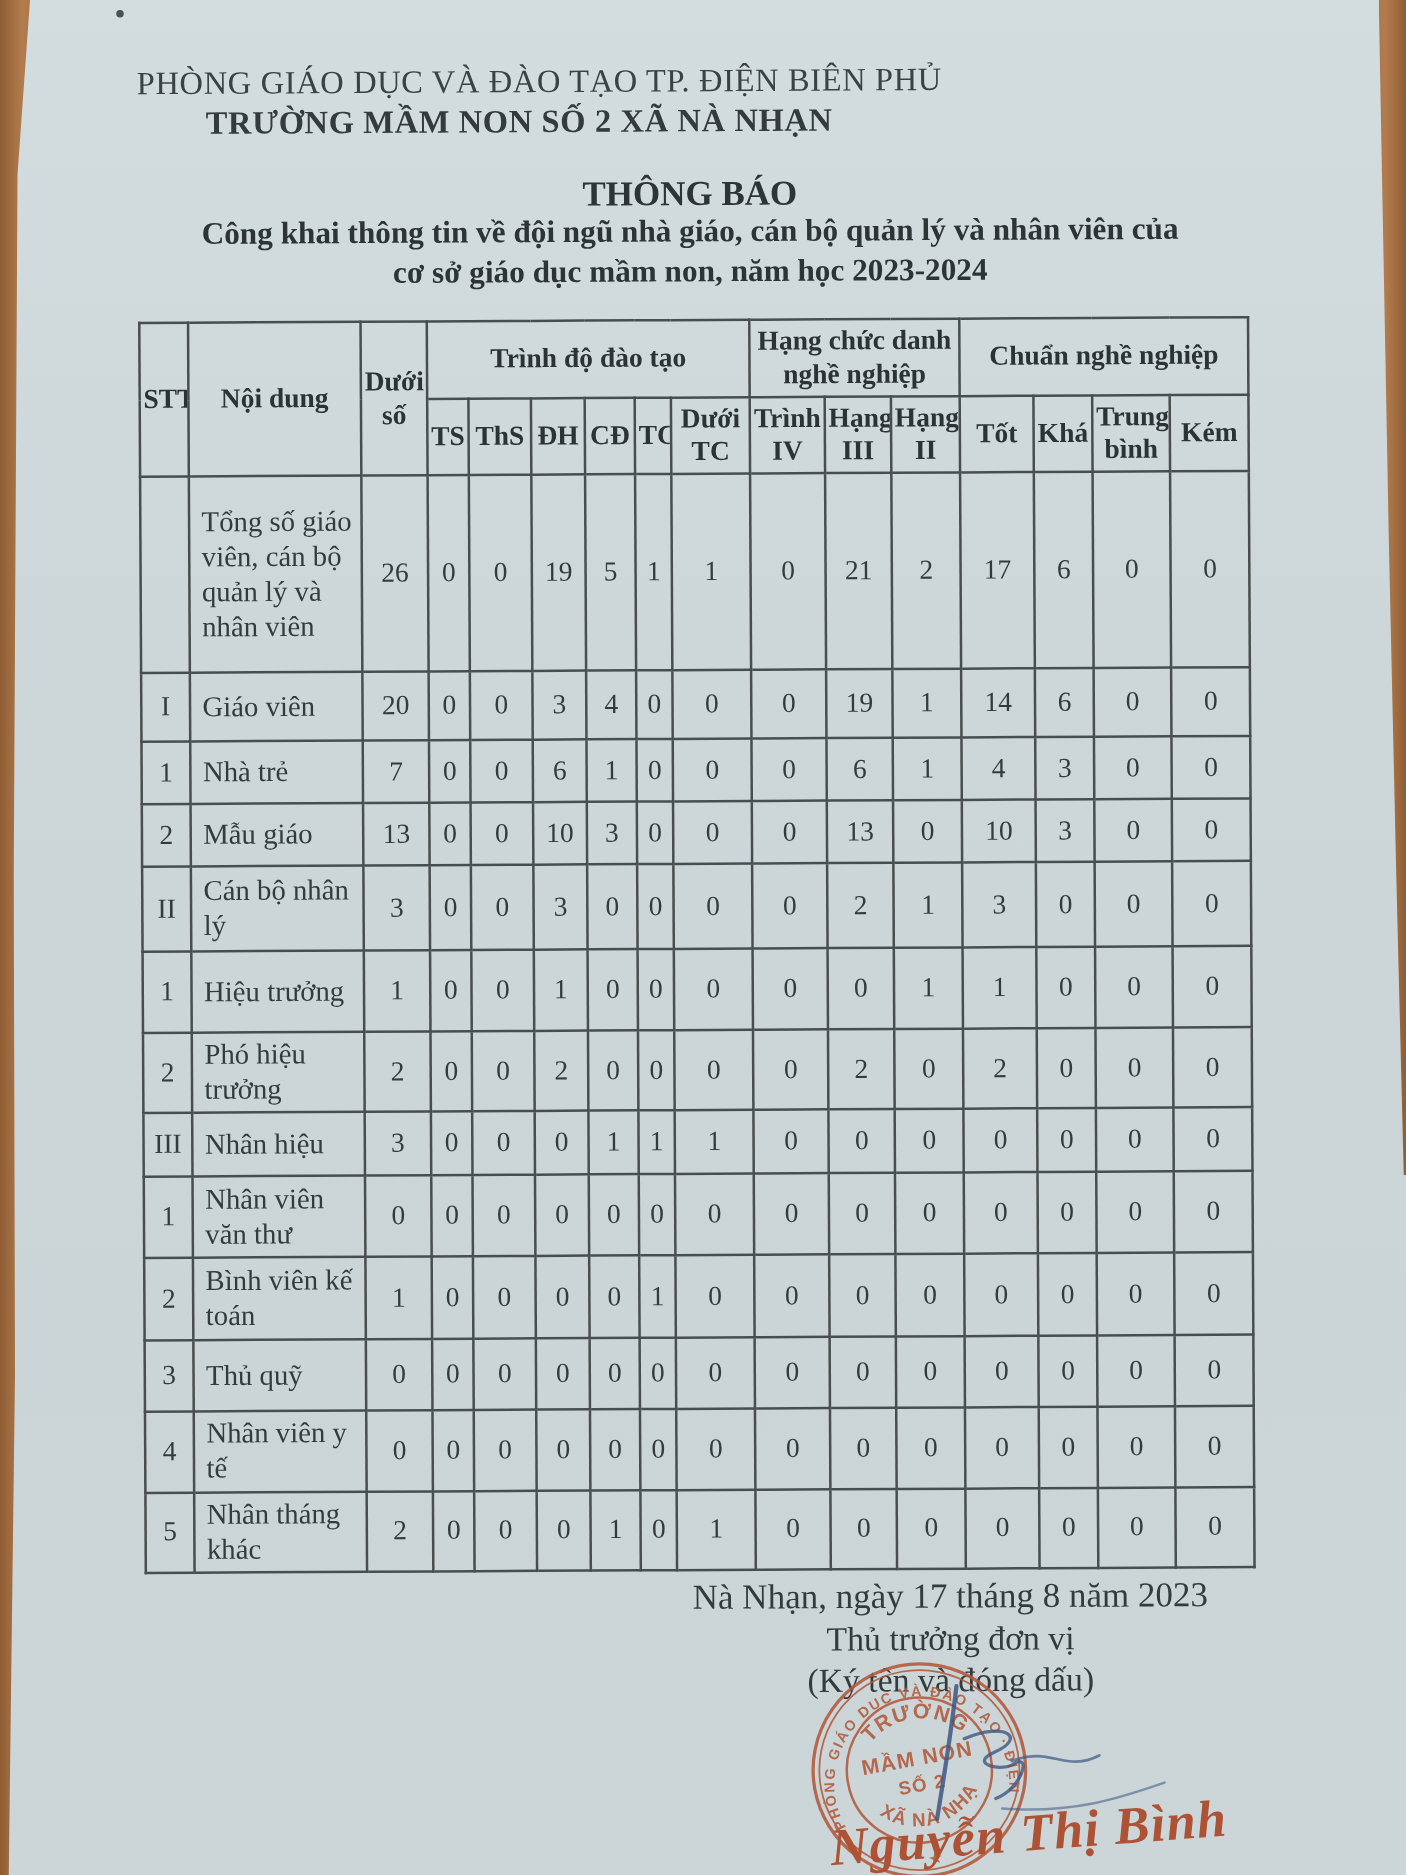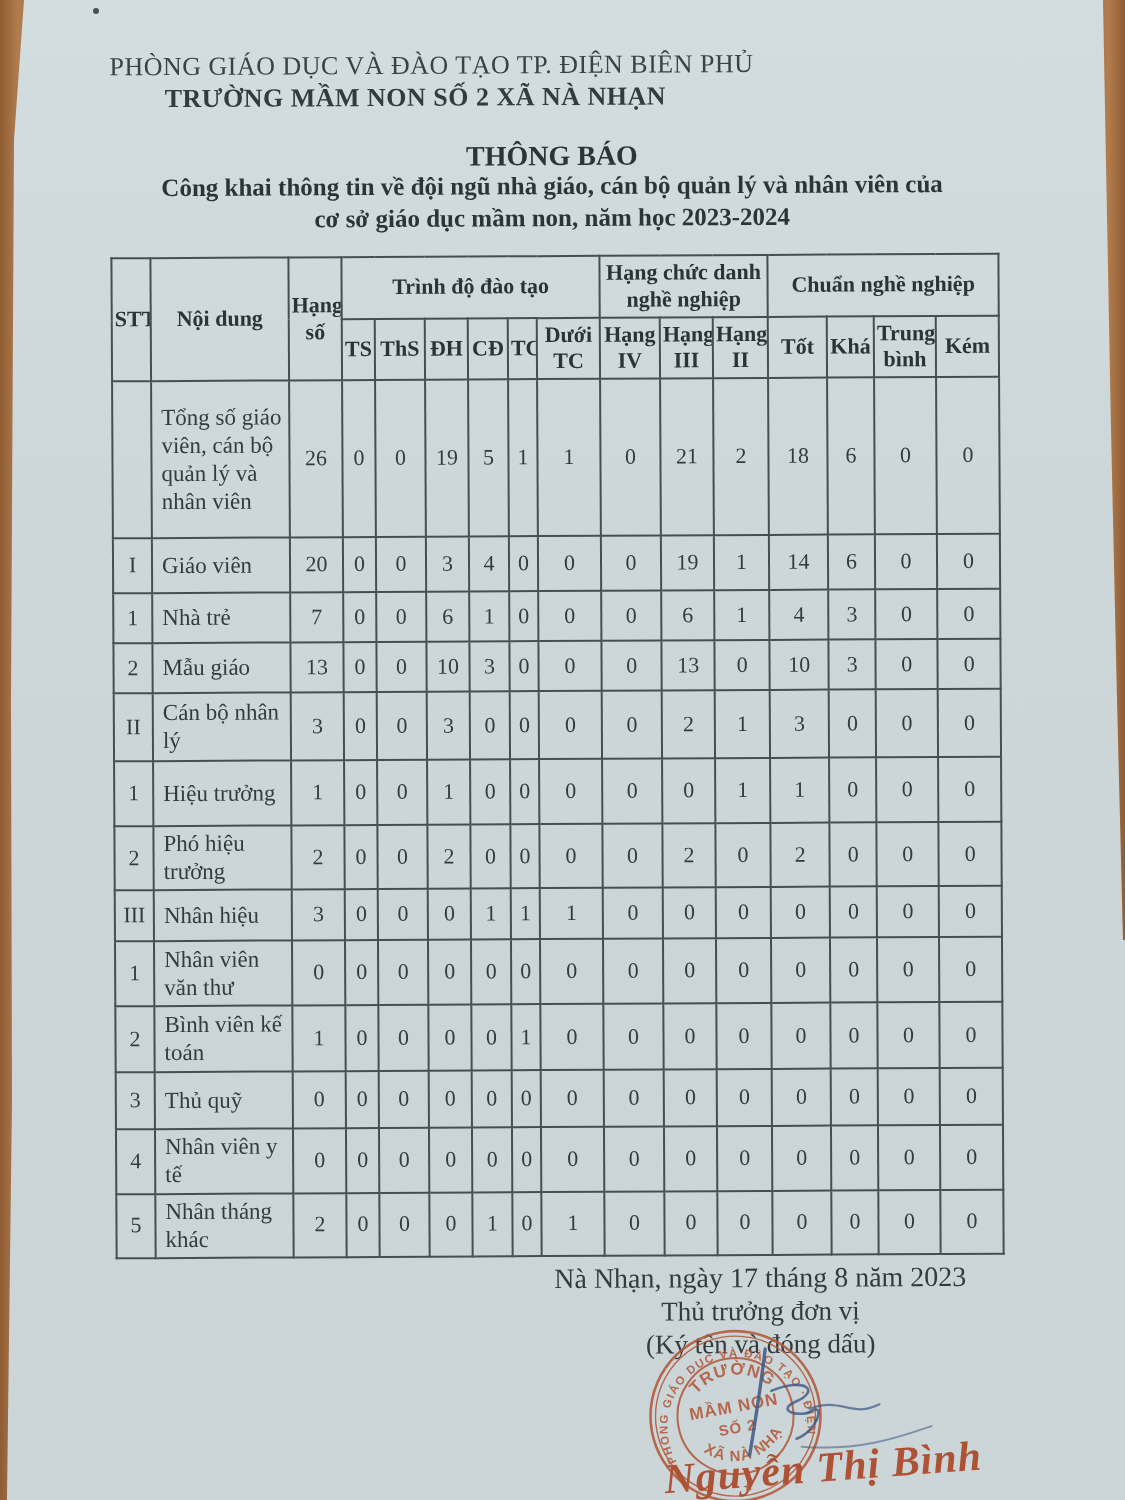--- a/index.html
+++ b/index.html
@@ -82,33 +82,33 @@
         <col style="width: 55px;">
         <col style="width: 59px;">
         <col style="width: 47px;">
         <col style="width: 62px;">
         <col style="width: 63px;">
       </colgroup>
       <thead>
         <tr>
           <th rowspan="2">STT</th>
           <th rowspan="2">Nội dung</th>
-          <th rowspan="2">Hạng số</th>
+          <th rowspan="2">Dưới số</th>
           <th colspan="6">Trình độ đào tạo</th>
           <th colspan="3">Hạng chức danh nghề nghiệp</th>
           <th colspan="4">Chuẩn nghề nghiệp</th>
         </tr>
         <tr>
           <th>TS</th>
           <th>ThS</th>
           <th>ĐH</th>
           <th>CĐ</th>
           <th>TC</th>
           <th>Dưới TC</th>
-          <th>Hạng IV</th>
+          <th>Trình IV</th>
           <th>Hạng III</th>
           <th>Hạng II</th>
           <th>Tốt</th>
           <th>Khá</th>
           <th>Trung bình</th>
           <th>Kém</th>
         </tr>
       </thead>
       <tbody>
         <tr style="height: 157px;">
@@ -117,21 +117,21 @@
           <td>26</td>
           <td>0</td>
           <td>0</td>
           <td>19</td>
           <td>5</td>
           <td>1</td>
           <td>1</td>
           <td>0</td>
           <td>21</td>
           <td>2</td>
-          <td>18</td>
+          <td>17</td>
           <td>6</td>
           <td>0</td>
           <td>0</td>
         </tr>
         <tr style="height: 55px;">
           <td>I</td>
           <td class="label">Giáo viên</td>
           <td>20</td>
           <td>0</td>
           <td>0</td>

